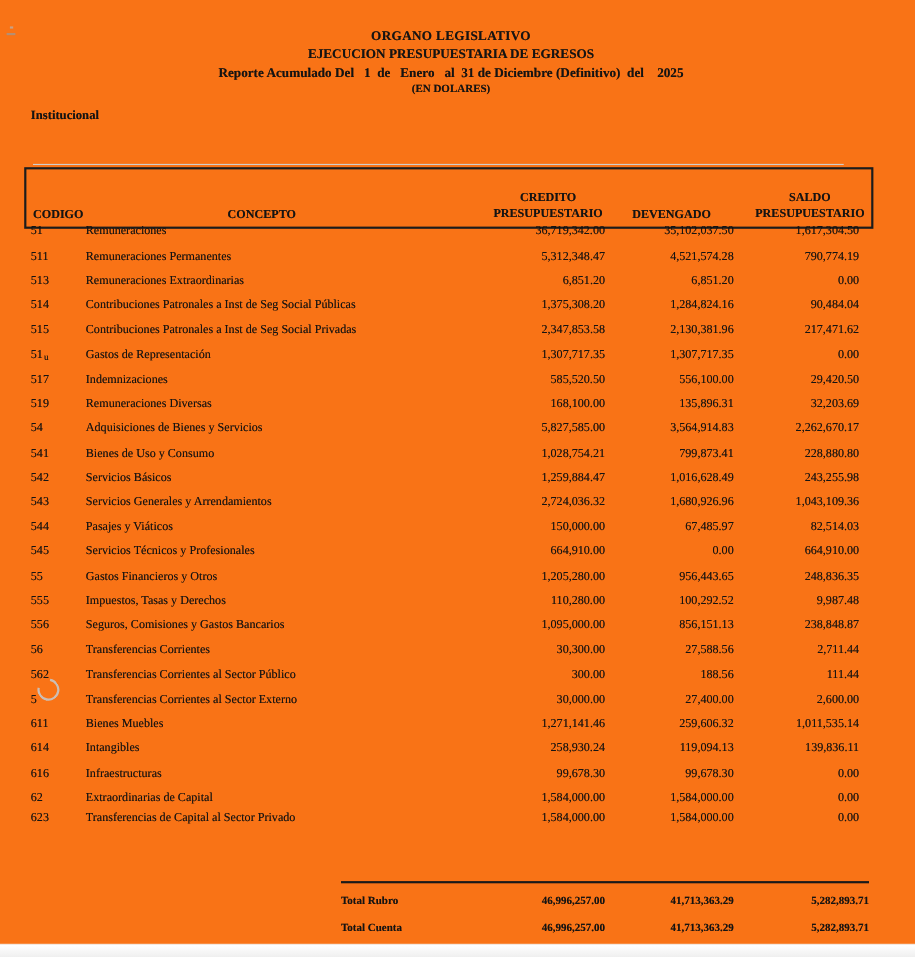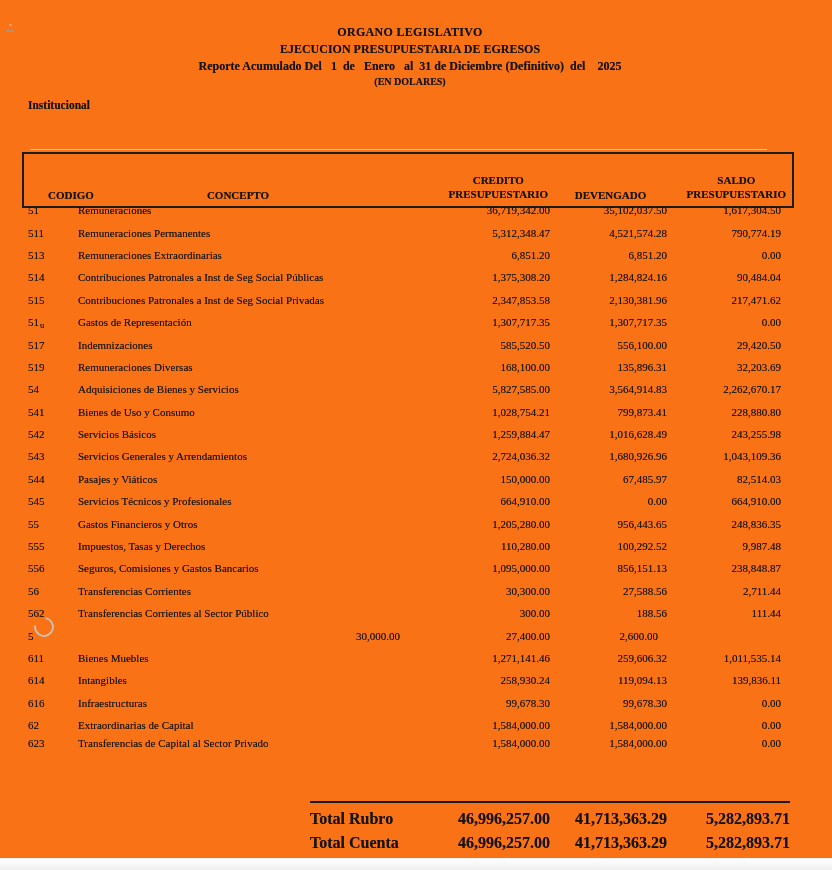--- a/index.html
+++ b/index.html
@@ -33,37 +33,37 @@
 
   .header-box {
     position:absolute; left:22px; top:152px; width:768px; height:47px;
     border:2px solid #1c1c1c; box-sizing:content-box;
     align-items:end; padding-bottom:5px;
     font-weight:bold; font-size:11px;
   }
   .header-box::before { 
     content:""; position:absolute; left:6px; top:-5px; width:96%; height:1px; background:#cfcfcf;
   }
-  .th-codigo   { padding-left:24px; align-self:end; }
+  .th-codigo   { padding-left:6px; align-self:end; }
   .th-concepto { text-align:center; align-self:end; }
   .th-credito  { text-align:right; padding-right:4px; }
   .th-devengado{ text-align:center; align-self:end; }
   .th-saldo    { text-align:right; padding-right:6px; }
   .th-stack    { display:inline-block; text-align:center; line-height:14px; }
 
   .tbody { position:absolute; left:22px; top:199px; width:768px; font-size:11px; }
   .row { position:relative; height:22.4px; align-items:center; }
   .row.tight { margin-top:-5px; }
   .c-code    { padding-left:6px; }
   .c-concept { padding-left:6px; white-space:nowrap; overflow:hidden; }
   .c-num     { text-align:right; font-variant-numeric:tabular-nums; }
   .c-saldo   { padding-right:9px; }
 
   
-  .totals { position:absolute; left:22px; top:801px; width:768px; font-size:16px; font-weight:bold; }
+  .totals { position:absolute; left:22px; top:801px; width:768px; font-size:10px; font-weight:bold; }
   .totals-rule { margin-left:288px; width:480px; border-top:2.5px solid #1a1a1a; }
   .total-row { height:24px; align-items:center; }
   .total-row:first-of-type { margin-top:4px; }
   .t-label { grid-column:2; padding-left:238px; white-space:nowrap; }
   .t-saldo { padding-right:0; }
 
   .bottom-band { position:absolute; left:0; bottom:0; width:100%; height:11px;
     background:linear-gradient(#ffffff,#efefef); border-top:1px solid #f3f3f3; }
 </style>
 </head>
@@ -230,20 +230,21 @@
       </div>
       <div class="row grid-cols">
         <div class="c-code">562</div>
         <div class="c-concept">Transferencias Corrientes al Sector Público</div>
         <div class="c-num">300.00</div>
         <div class="c-num">188.56</div>
         <div class="c-num c-saldo">111.44</div>
       </div>
       <div class="row grid-cols">
         <div class="c-code">5</div>
+        <div class="c-concept">Transferencias Corrientes al Sector Externo</div>
         <div class="c-num">30,000.00</div>
         <div class="c-num">27,400.00</div>
         <div class="c-num c-saldo">2,600.00</div>
         <div class="smudge"></div>
       </div>
       <div class="row grid-cols">
         <div class="c-code">611</div>
         <div class="c-concept">Bienes Muebles</div>
         <div class="c-num">1,271,141.46</div>
         <div class="c-num">259,606.32</div>

